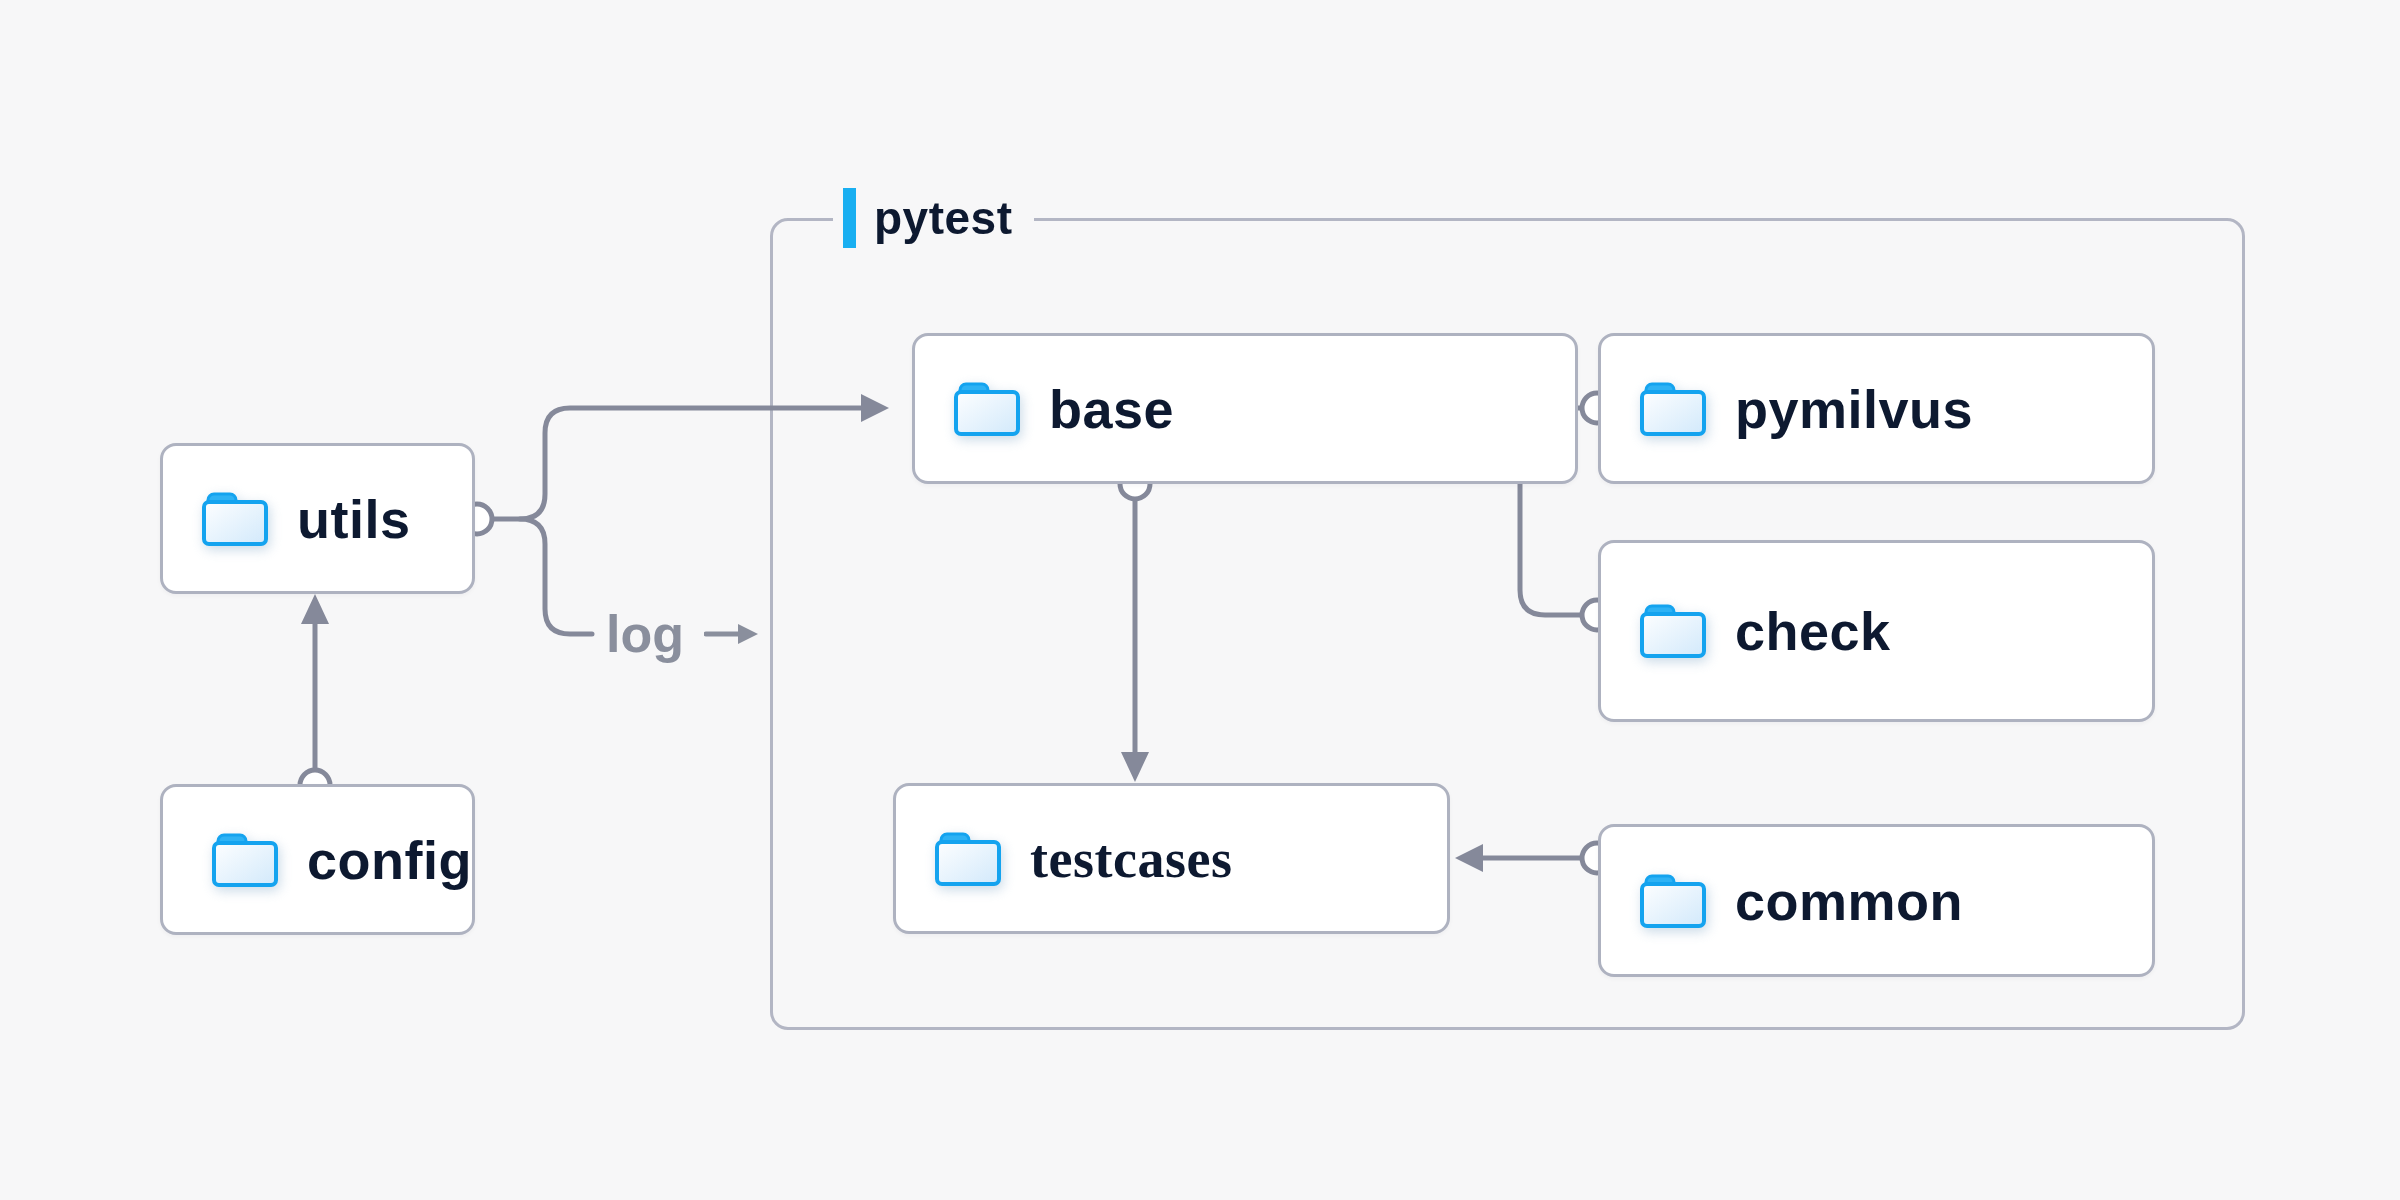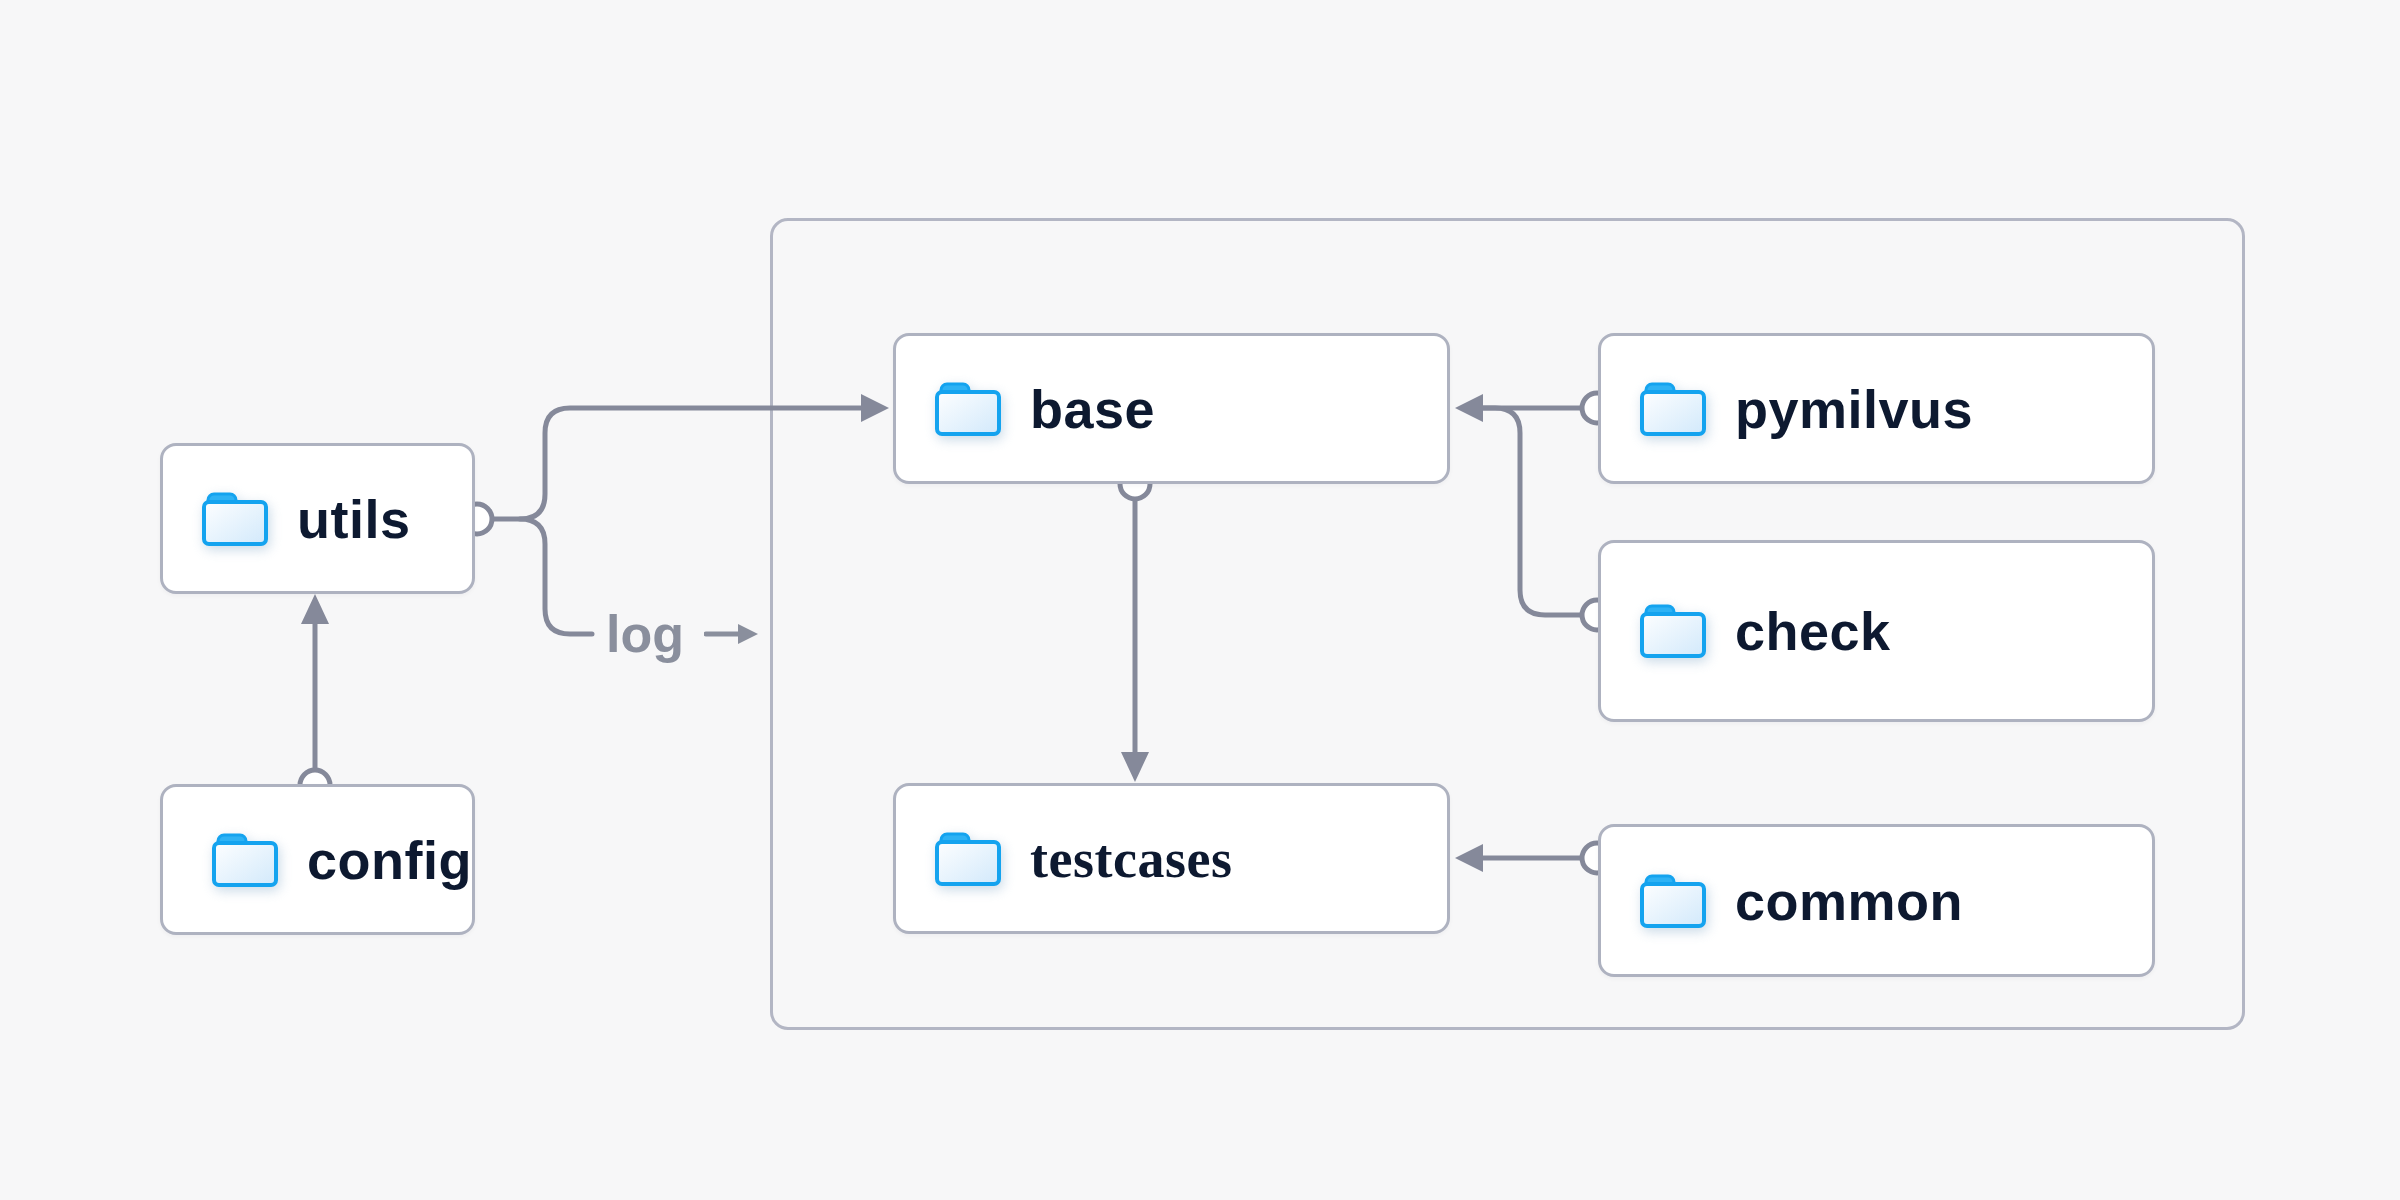--- a/index.html
+++ b/index.html
@@ -64,21 +64,21 @@
     color: #0d1930;
     letter-spacing: 0.5px;
   }
   .folder {
     width: 68px; height: 56px;
     flex: 0 0 auto;
     filter: drop-shadow(2px 4px 6px rgba(140,175,205,0.45));
   }
   .card-utils     { left: 160px;  top: 443px; width: 315px; height: 151px; }
   .card-config    { left: 160px;  top: 784px; width: 315px; height: 151px; justify-content: flex-end; }
-  .card-base      { left: 893px;  top: 333px; width: 557px; height: 151px; text-align: center; }
+  .card-base      { left: 912px;  top: 333px; width: 666px; height: 151px; text-align: center; }
   .card-pymilvus  { left: 1598px; top: 333px; width: 557px; height: 151px; }
   .card-check     { left: 1598px; top: 540px; width: 557px; height: 182px; }
   .card-testcases { left: 893px;  top: 783px; width: 557px; height: 151px; font-family: Liberation Serif, serif; }
   .card-common    { left: 1598px; top: 783px; width: 557px; height: 153px; margin-top: 41px; }
   .log-label {
     position: absolute;
     left: 606px; top: 634px;
     transform: translateY(-50%);
     display: flex;
     align-items: center;
@@ -137,20 +137,24 @@
     <g fill="#ffffff" stroke="#85899a" stroke-width="5">
       <circle cx="477" cy="519" r="15"></circle>
       <circle cx="315" cy="785" r="15"></circle>
       <circle cx="1135" cy="484" r="15"></circle>
       <circle cx="1597" cy="408" r="15"></circle>
       <circle cx="1597" cy="615" r="15"></circle>
       <circle cx="1597" cy="858" r="15"></circle>
     </g>
   </svg>
 
+  <div class="group-label">
+    <div class="accent-bar"></div>
+    <span class="group-label-text">pytest</span>
+  </div>
 
   <div class="card card-utils">
     <svg class="folder">
         <use href="#folder-glyph"></use>
       </svg>
     <span class="label">utils</span>
   </div>
 
   <div class="card card-config">
     <svg class="folder">

